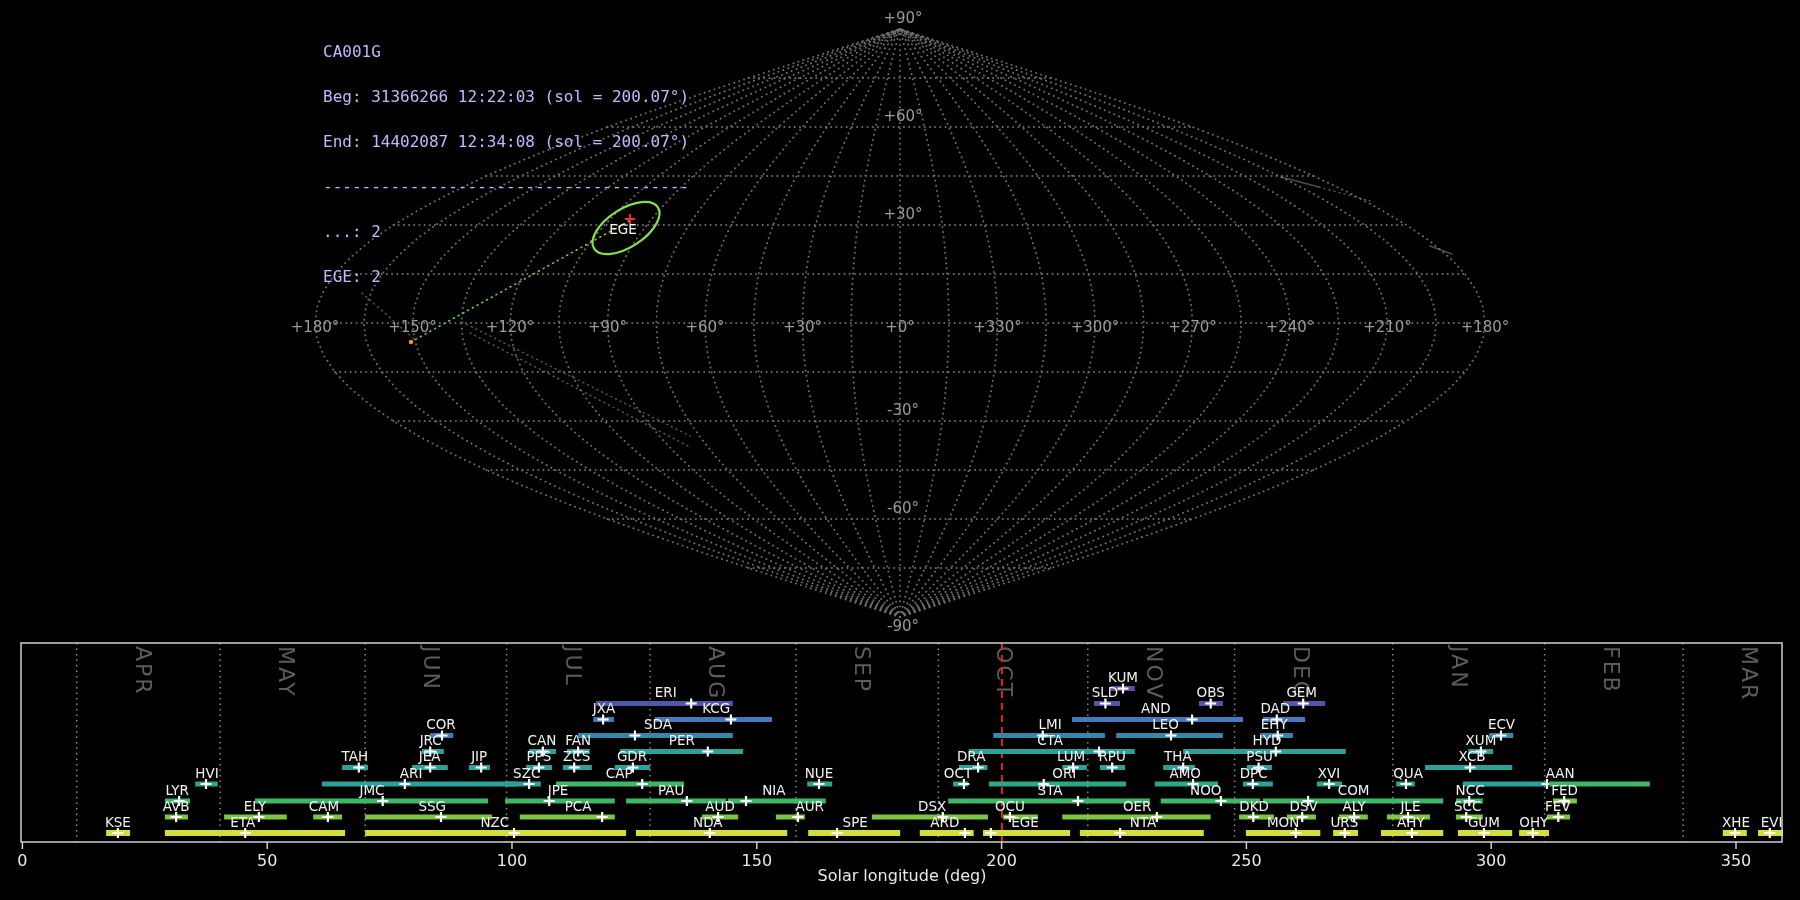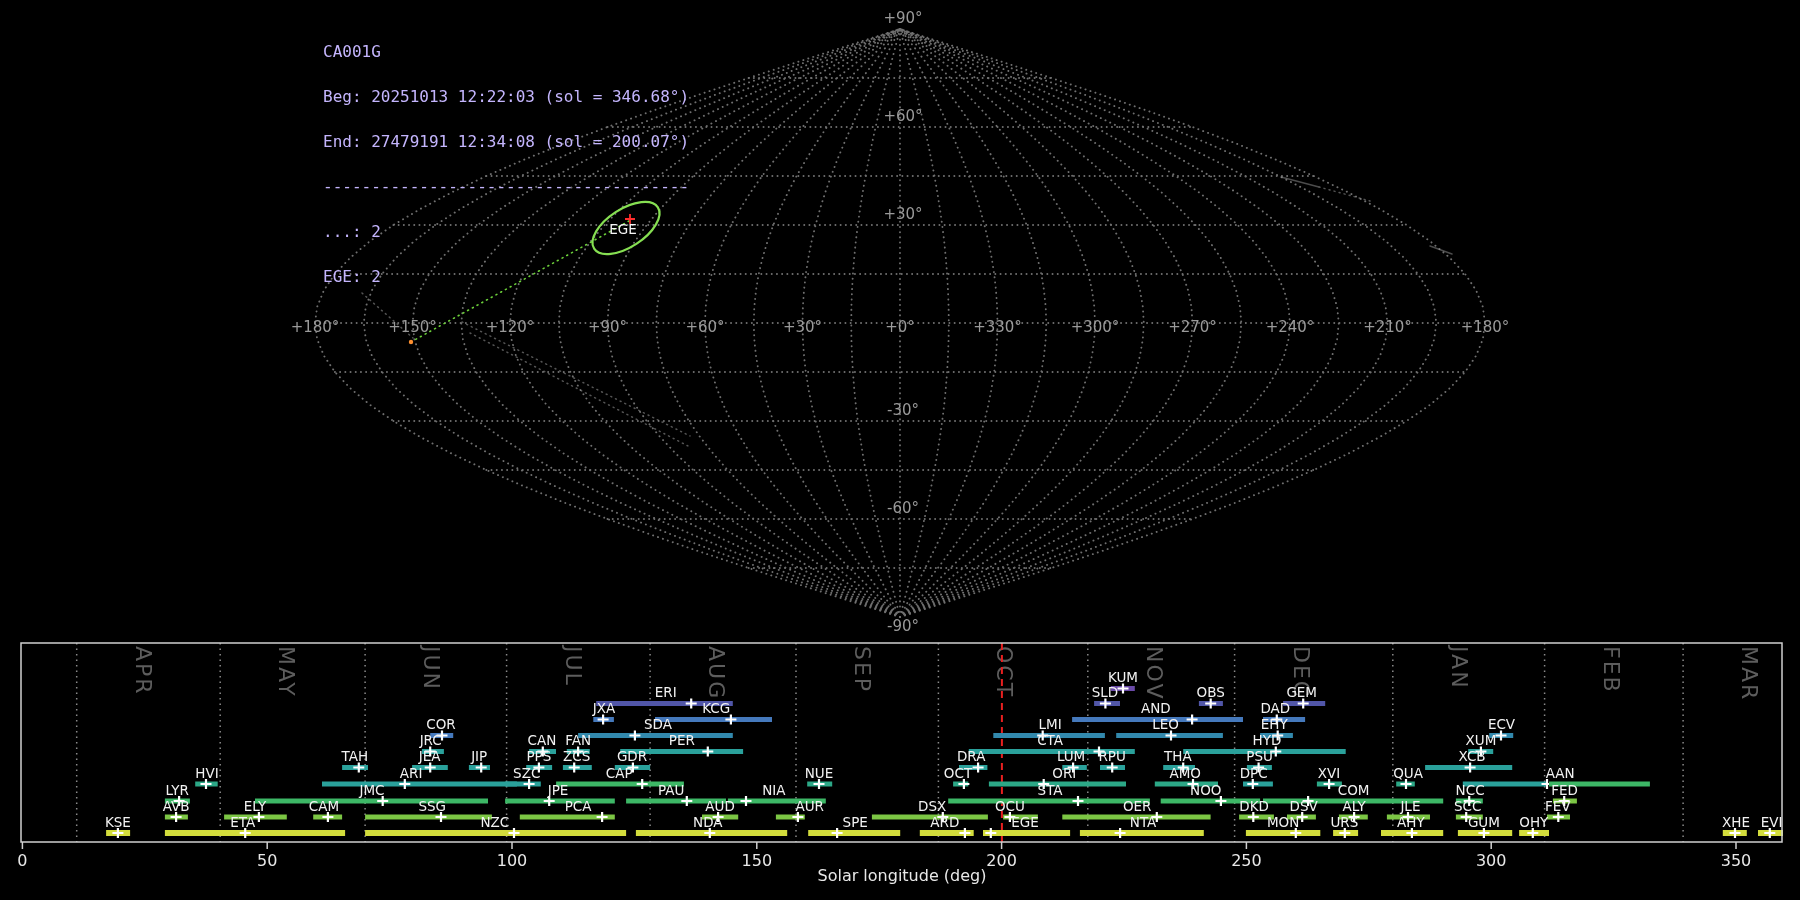--- a/index.html
+++ b/index.html
@@ -392,19 +392,19 @@
         <text x="1246.4" y="866" fill="#e8e8e8" font-size="16" text-anchor="middle">250</text>
         <line x1="1491.2" y1="842" x2="1491.2" y2="849" stroke="#cfcfcf" stroke-width="1.5"></line>
         <text x="1491.2" y="866" fill="#e8e8e8" font-size="16" text-anchor="middle">300</text>
         <line x1="1736.0" y1="842" x2="1736.0" y2="849" stroke="#cfcfcf" stroke-width="1.5"></line>
         <text x="1736.0" y="866" fill="#e8e8e8" font-size="16" text-anchor="middle">350</text>
         <text x="902" y="881" fill="#e8e8e8" font-size="16" text-anchor="middle">Solar longitude (deg)</text>
       </g>
     </svg>
   <div class="obs-header">
     <div>CA001G</div>
-    <div>Beg: 20251013 12:22:03 (sol = 346.68°)</div>
-    <div>End: 27479191 12:34:08 (sol = 200.07°)</div>
+    <div>Beg: 31366266 12:22:03 (sol = 200.07°)</div>
+    <div>End: 14402087 12:34:08 (sol = 200.07°)</div>
     <div>--------------------------------------</div>
     <div>...: 2</div>
     <div>EGE: 2</div>
   </div>
 </div>
 
 </body></html>

